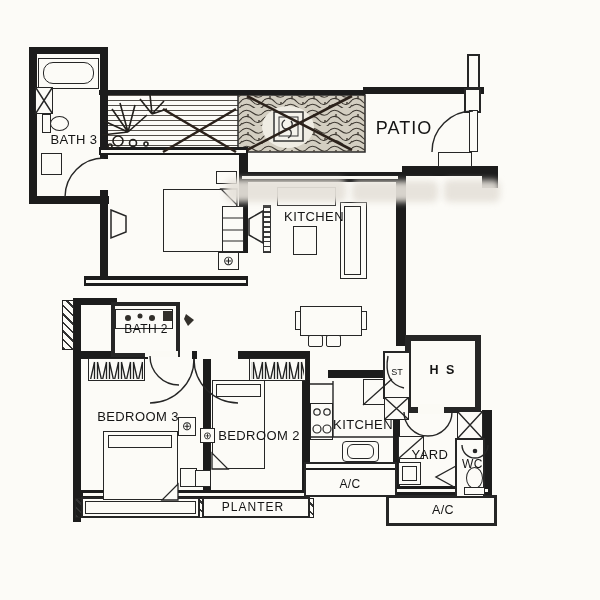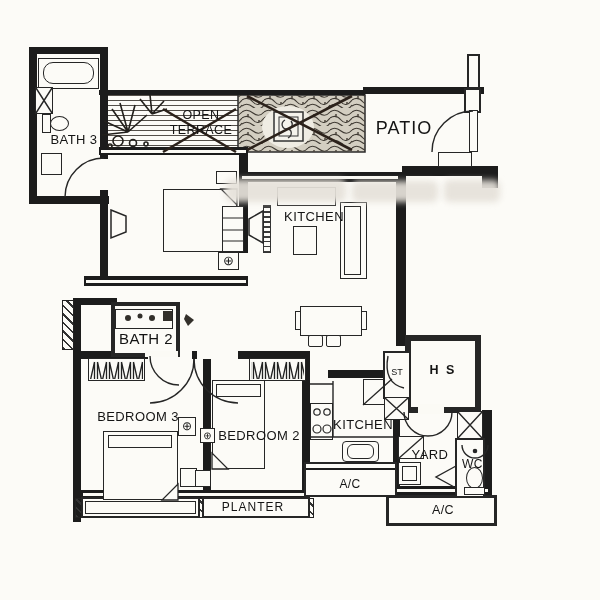--- a/index.html
+++ b/index.html
@@ -240,25 +240,23 @@
     <g fill="#33302b">
       <circle cx="128" cy="318" r="3"></circle>
         <circle cx="140" cy="316" r="2.5"></circle>
       <circle cx="152" cy="318" r="3"></circle>
         <rect x="163" y="311" width="9" height="10"></rect>
       <path d="M186,314 l8,6 -6,6 -4,-7 Z"></path>
     </g>
   </svg>
 
   <div class="lbl" style="left:42px;top:132px;width:64px;">BATH 3</div>
-  <div class="lbl" style="left:158px;top:108px;width:86px;font-size:12.5px;">OPEN
-TERRACE</div>
   <div class="lbl" style="left:374px;top:118px;width:60px;font-size:18px;letter-spacing:1px;">PATIO</div>
   <div class="lbl" style="left:283px;top:209px;width:62px;">KITCHEN</div>
-  <div class="lbl" style="left:117px;top:330px;width:58px;font-size:15px;">BATH 2</div>
+  <div class="lbl" style="left:117px;top:322px;width:58px;font-size:12px;">BATH 2</div>
   <div class="lbl" style="left:92px;top:409px;width:92px;">BEDROOM 3</div>
   <div class="lbl" style="left:215px;top:428px;width:88px;">BEDROOM 2</div>
   <div class="lbl" style="left:330px;top:417px;width:66px;">KITCHEN</div>
   <div class="lbl" style="left:388px;top:367px;width:18px;font-size:9px;letter-spacing:0;">ST</div>
   <div class="lbl" style="left:422px;top:363px;width:42px;font-size:12.5px;letter-spacing:2px;font-weight:bold;">H S</div>
   <div class="lbl" style="left:404px;top:447px;width:52px;">YARD</div>
   <div class="lbl" style="left:459px;top:457px;width:27px;font-size:12px;">WC</div>
   <div class="lbl" style="left:334px;top:477px;width:32px;font-size:12px;">A/C</div>
   <div class="lbl" style="left:426px;top:503px;width:34px;font-size:12.5px;">A/C</div>
   <div class="lbl" style="left:213px;top:500px;width:80px;font-size:12px;letter-spacing:1px;">PLANTER</div>

